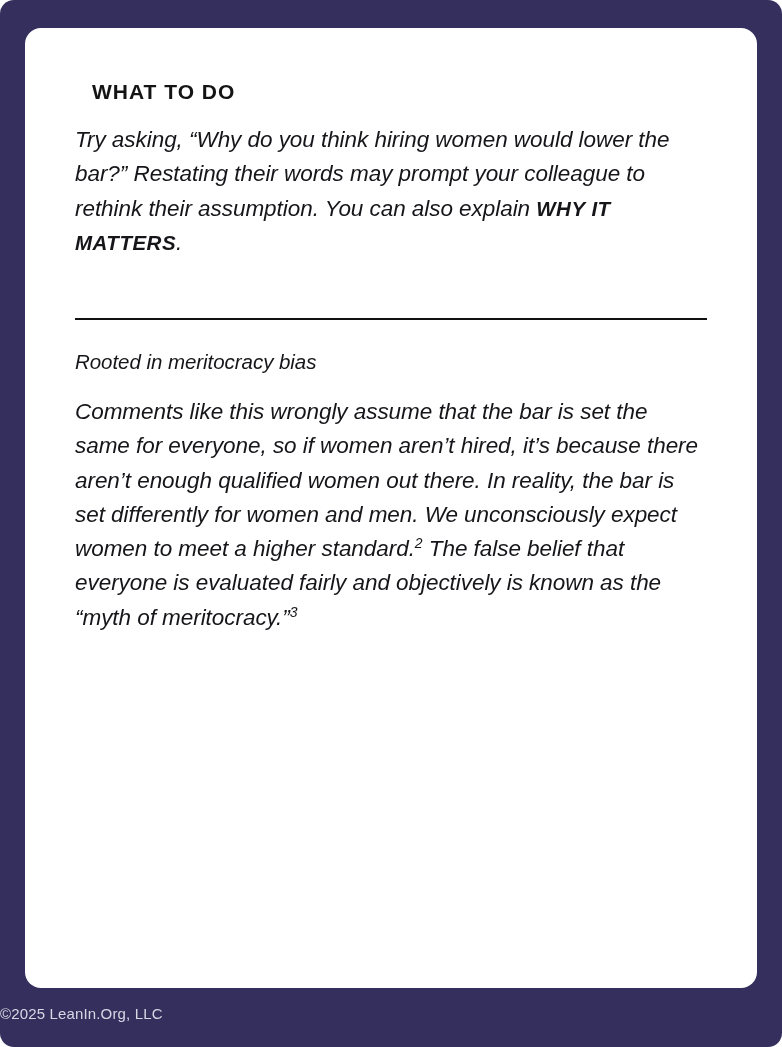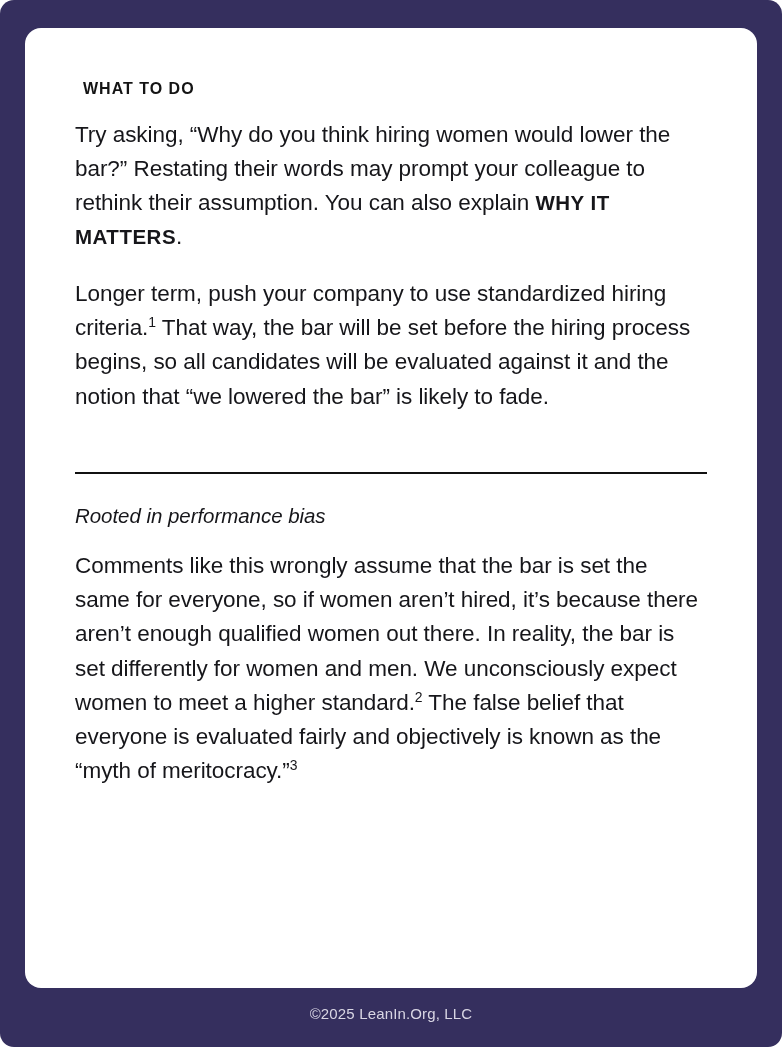--- a/index.html
+++ b/index.html
@@ -33,38 +33,39 @@
     background: #ffffff;
     border-radius: 16px;
     box-sizing: border-box;
     padding: 52px 52px 40px 50px;
     overflow: hidden;
   }
   .card-inner {
     width: 632px;
   }
   .section-heading {
-    font-size: 16px;
+    font-size: 21px;
     font-weight: bold;
     letter-spacing: 1.0px;
     color: #141414;
-    margin: 0 0 20px 8px;
+    margin: 0 0 20px 17px;
     line-height: 1.1;
   }
   .section-heading.secondary {
     font-size: 19.5px;
     letter-spacing: 0.55px;
     margin: 0 0 14px 0;
   }
   .body-text {
     font-size: 22.5px;
     line-height: 34.3px;
     color: #16161a;
     margin: 0 0 22px 0;
     letter-spacing: -0.05px;
+    font-style: italic;
   }
   .body-text:last-child {
     margin-bottom: 16px;
   }
   .body-text .inline-bold {
     font-weight: bold;
     font-size: 20.5px;
     letter-spacing: 0.5px;
   }
   .body-text sup {
@@ -86,46 +87,44 @@
     width: 632px;
     margin: 30px 0 28px 0;
   }
   .block-spacer-a { height: 6px; }
   .block-spacer-b { height: 4px; }
   .footer {
     position: absolute;
     left: 0;
     top: 1005px;
     width: 782px;
-    text-align: center;
     color: #d9d6e4;
     font-size: 15px;
     letter-spacing: 0.15px;
   }
 </style>
 </head>
 <body>
 
 <div class="page">
 
   <div class="card">
     <div class="card-inner">
 
       <h2 class="section-heading">WHAT TO DO</h2>
 
       <p class="body-text">Try asking, “Why do you think hiring women would lower the bar?” Restating their words may prompt your colleague to rethink their assumption. You can also explain <span class="inline-bold">WHY IT MATTERS</span>.</p>
 
-      <p class="body-text">Longer term, push your company to use standardized hiring criteria.<sup>1</sup> That way, the bar will be set before the hiring process begins, so all candidates will be evaluated against it and the notion that “we lowered the bar” is likely to fade.</p>
 
       <div class="block-spacer-a"></div>
 
       <hr class="divider">
 
 
-      <p class="subheading-italic">Rooted in performance bias</p>
+      <p class="subheading-italic">Rooted in meritocracy bias</p>
 
       <div class="block-spacer-b"></div>
 
       <p class="body-text">Comments like this wrongly assume that the bar is set the same for everyone, so if women aren’t hired, it’s because there aren’t enough qualified women out there. In reality, the bar is set differently for women and men. We unconsciously expect women to meet a higher standard.<sup>2</sup> The false belief that everyone is evaluated fairly and objectively is known as the “myth of meritocracy.”<sup>3</sup></p>
 
     </div>
   </div>
 
   <div class="footer">©2025 LeanIn.Org, LLC</div>
 

